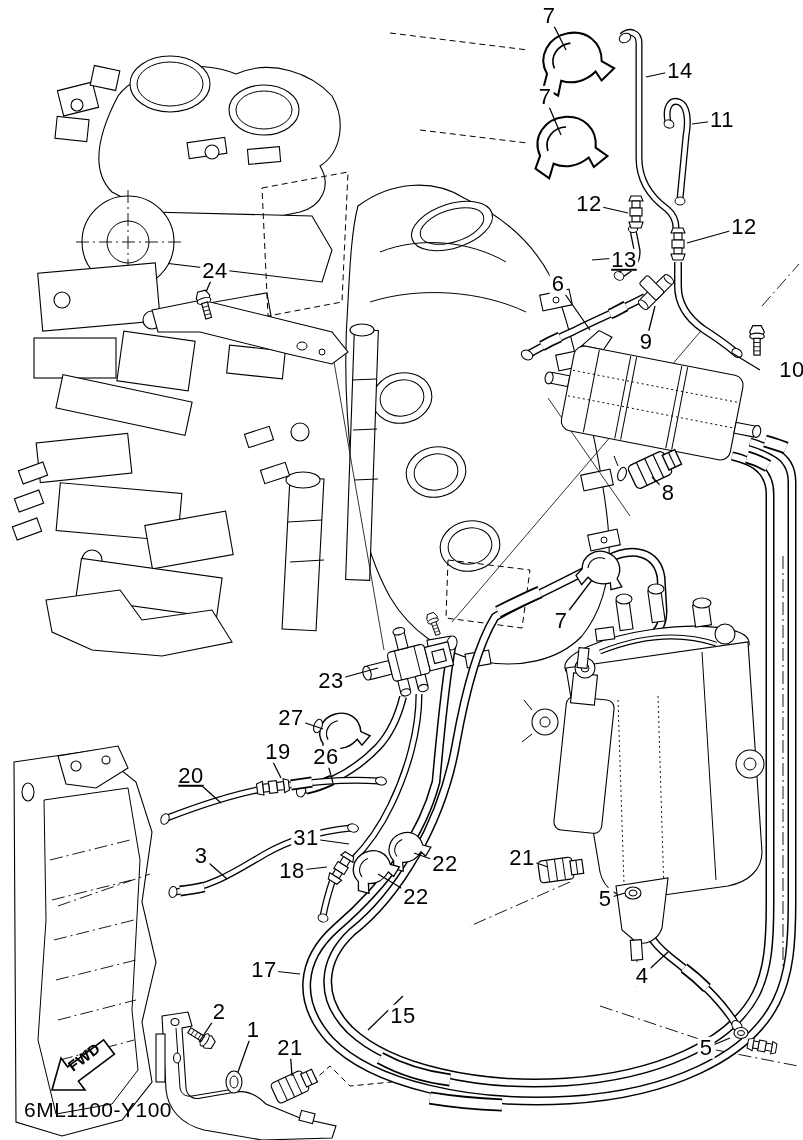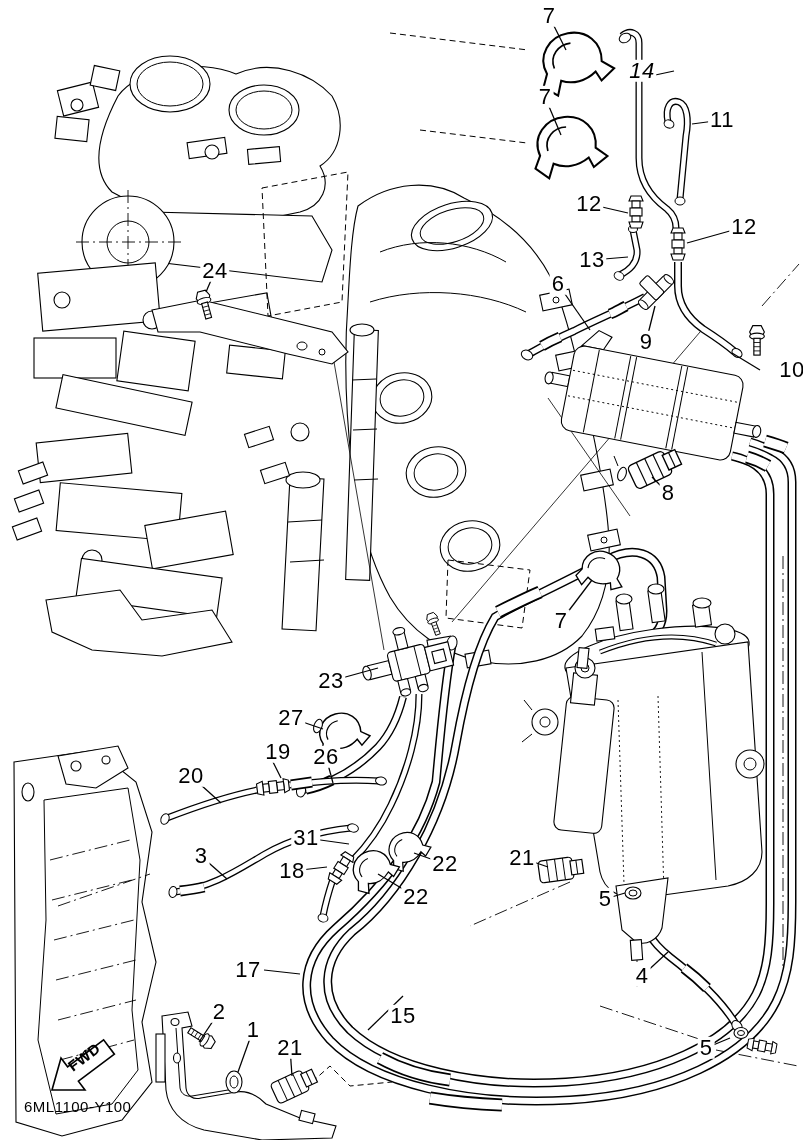--- a/index.html
+++ b/index.html
@@ -17,21 +17,21 @@
   .tO7{stroke:#000;stroke-width:7;fill:none;}  .tI7{stroke:#fff;stroke-width:4.4;fill:none;}
   .tO8{stroke:#000;stroke-width:8;fill:none;}  .tI8{stroke:#fff;stroke-width:5.2;fill:none;}
   .tO9{stroke:#000;stroke-width:9;fill:none;}  .tI9{stroke:#fff;stroke-width:6;fill:none;}
   .tO5{stroke:#000;stroke-width:5;fill:none;}  .tI5{stroke:#fff;stroke-width:2.6;fill:none;}
   .sO{stroke:#000;stroke-width:11;fill:none;}  .sI{stroke:#fff;stroke-width:7.5;fill:none;}
   .sO9{stroke:#000;stroke-width:13;fill:none;} .sI9{stroke:#fff;stroke-width:9.5;fill:none;}
   .mouth{fill:#fff;stroke:#000;stroke-width:1;}
   
   .callout{position:absolute;transform:translate(-50%,-50%);font-size:22px;line-height:1.02;
            background:#fff;padding:0 2px;letter-spacing:.5px;}
-  .part-code{position:absolute;left:24px;top:1098px;font-size:15px;letter-spacing:.5px;}
+  .part-code{position:absolute;left:24px;top:1098px;font-size:21px;letter-spacing:.5px;}
   #leader-lines line{stroke:#000;stroke-width:1.25;}
   .fwd-text{font-size:15px;font-weight:bold;letter-spacing:.5px;}
 </style>
 </head>
 <body>
 
 <div class="stage">
 
 <svg width="803" height="1140" viewBox="0 0 803 1140">
   <defs>
@@ -412,46 +412,46 @@
         <line x1="403" y1="996" x2="368" y2="1030"></line>
         <line x1="219" y1="1012" x2="199" y2="1042"></line>
         <line x1="253" y1="1030" x2="238" y2="1072"></line>
         <line x1="290" y1="1048" x2="292" y2="1076"></line>
         <line x1="706" y1="1048" x2="730" y2="1038"></line>
       </g>
 </svg>
 
 <div id="callout-layer">
       <div class="callout" style="left: 549px; top: 16px;">7</div>
-      <div class="callout" style="left: 642px; top: 71px; font-style: italic;">14</div>
+      <div class="callout" style="left: 680px; top: 71px;">14</div>
       <div class="callout" style="left: 545px; top: 97px;">7</div>
       <div class="callout" style="left: 722px; top: 120px; text-align: right;">11</div>
       <div class="callout" style="left: 589px; top: 204px;">12</div>
       <div class="callout" style="left: 744px; top: 227px;">12</div>
-      <div class="callout" style="left: 592px; top: 260px;">13</div>
+      <div class="callout" style="left: 624px; top: 260px; text-decoration: underline;">13</div>
       <div class="callout" style="left: 558px; top: 284px;">6</div>
       <div class="callout" style="left: 646px; top: 342px;">9</div>
       <div class="callout" style="left: 792px; top: 370px;">10</div>
       <div class="callout" style="left: 215px; top: 271px; text-align: center;">24</div>
       <div class="callout" style="left: 668px; top: 493px;">8</div>
       <div class="callout" style="left: 561px; top: 621px;">7</div>
       <div class="callout" style="left: 331px; top: 681px;">23</div>
       <div class="callout" style="left: 291px; top: 718px;">27</div>
       <div class="callout" style="left: 268px; top: 752px; margin-left: 10px;">19</div>
       <div class="callout" style="left: 326px; top: 757px;">26</div>
-      <div class="callout" style="left: 191px; top: 776px;">20</div>
+      <div class="callout" style="left: 191px; top: 776px; text-decoration: underline;">20</div>
       <div class="callout" style="left: 306px; top: 838px;">31</div>
       <div class="callout" style="left: 201px; top: 856px;">3</div>
       <div class="callout" style="left: 292px; top: 871px;">18</div>
       <div class="callout" style="left: 445px; top: 864px;">22</div>
       <div class="callout" style="left: 416px; top: 897px;">22</div>
       <div class="callout" style="left: 522px; top: 858px;">21</div>
       <div class="callout" style="left: 605px; top: 899px;">5</div>
       <div class="callout" style="left: 642px; top: 976px;">4</div>
-      <div class="callout" style="left: 248px; top: 970px;">17</div>
+      <div class="callout" style="left: 264px; top: 970px;">17</div>
       <div class="callout" style="left: 403px; top: 996px; margin-top: 20px;">15</div>
       <div class="callout" style="left: 219px; top: 1012px;">2</div>
       <div class="callout" style="left: 253px; top: 1030px;">1</div>
       <div class="callout" style="left: 290px; top: 1048px;">21</div>
       <div class="callout" style="left: 706px; top: 1048px;">5</div>
     </div>
 
 <div class="part-code">6ML1100-Y100</div>
 
 </div>

